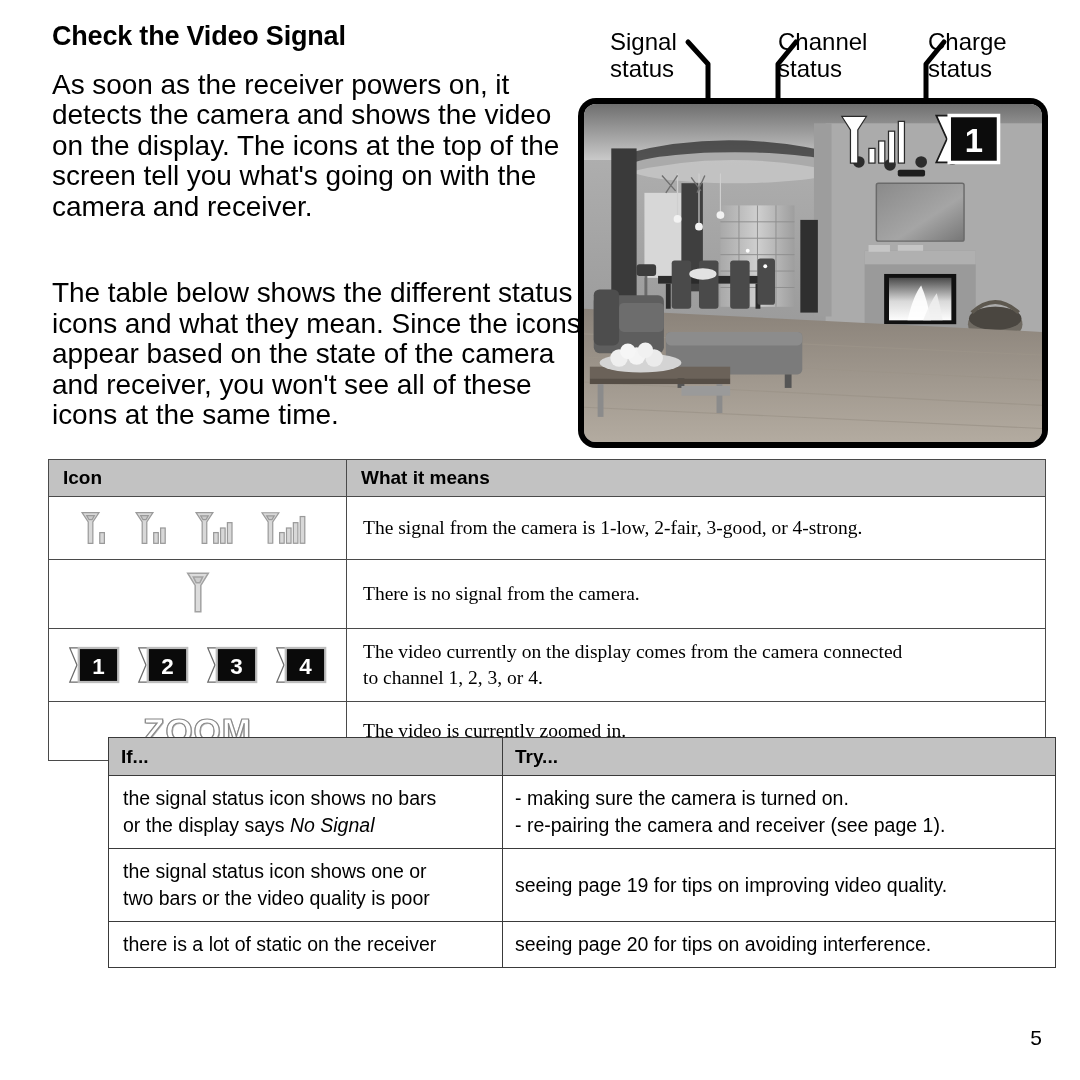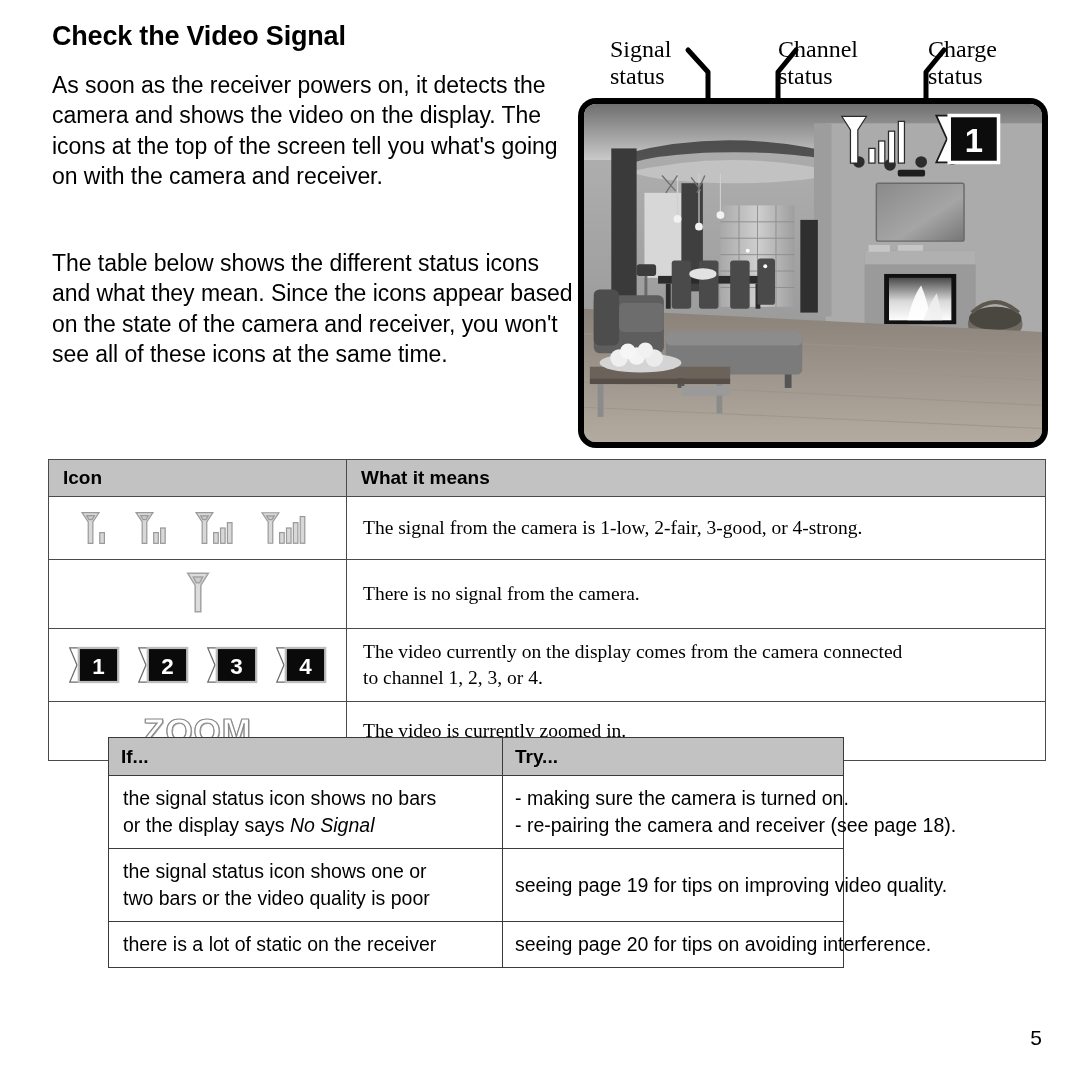--- a/index.html
+++ b/index.html
@@ -32,37 +32,36 @@
     width: 530px;
   }
   .page-title {
     font-size: 27px;
     font-weight: bold;
     letter-spacing: -0.2px;
     margin: 0 0 18px 0;
     line-height: 1.1;
   }
   .intro-para {
-    font-size: 23px;
+    font-size: 28px;
     line-height: 30.5px;
     margin: 0;
     letter-spacing: -0.05px;
   }
   .intro-para.second {
     margin-top: 56px;
   }
 
   
   .callouts {
     position: absolute;
     left: 600px;
-    top: 36px;
+    top: 28px;
     width: 470px;
     height: 76px;
-    font-family: Liberation Serif, serif;
   }
   .callout {
     position: absolute;
     font-size: 24px;
     line-height: 27px;
     text-align: left;
     white-space: pre-line;
   }
   .callout.signal   { left: 10px;  top: 0px; }
   .callout.channel  { left: 178px; top: 0px; }
@@ -167,21 +166,21 @@
     text-shadow:
       1px 1px 0 #b9b9b9,
       -0.5px -0.5px 0 #9a9a9a;
   }
 
   
   .tips-table {
     position: absolute;
     left: 108px;
     top: 737px;
-    width: 736px;
+    width: 948px;
   }
   .tips-table th, .tips-table td {
     border: 1.5px solid #3a3a3a;
     padding: 0;
     vertical-align: middle;
   }
   .tips-table thead th {
     background: #c2c2c2;
     font-size: 19px;
     font-weight: bold;
@@ -533,21 +532,21 @@
       </tr>
     </thead>
     <tbody>
       <tr>
         <td>
           <span class="tips-line">the signal status icon shows no bars</span>
           <span class="tips-line"><span>or the display says </span><em>No Signal</em></span>
         </td>
         <td class="try-cell">
           <span class="tips-line">- making sure the camera is turned on.</span>
-          <span class="tips-line">- re-pairing the camera and receiver (see page 18).</span>
+          <span class="tips-line">- re-pairing the camera and receiver (see page 1).</span>
         </td>
       </tr>
       <tr>
         <td>
           <span class="tips-line">the signal status icon shows one or</span>
           <span class="tips-line">two bars or the video quality is poor</span>
         </td>
         <td class="try-cell">
           <span class="tips-line">seeing page 19 for tips on improving video quality.</span>
         </td>

